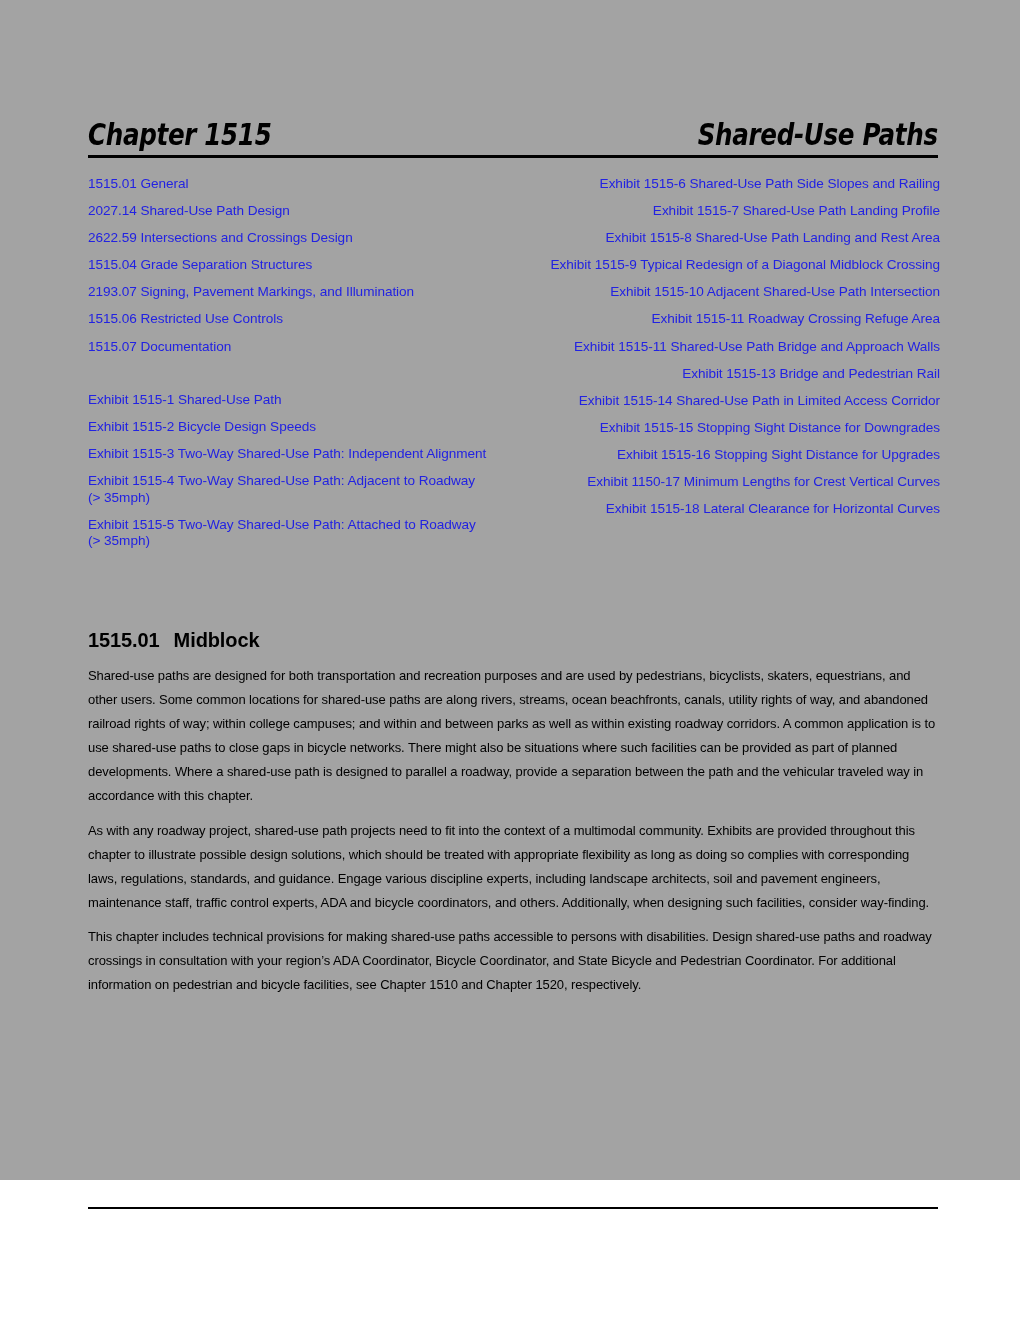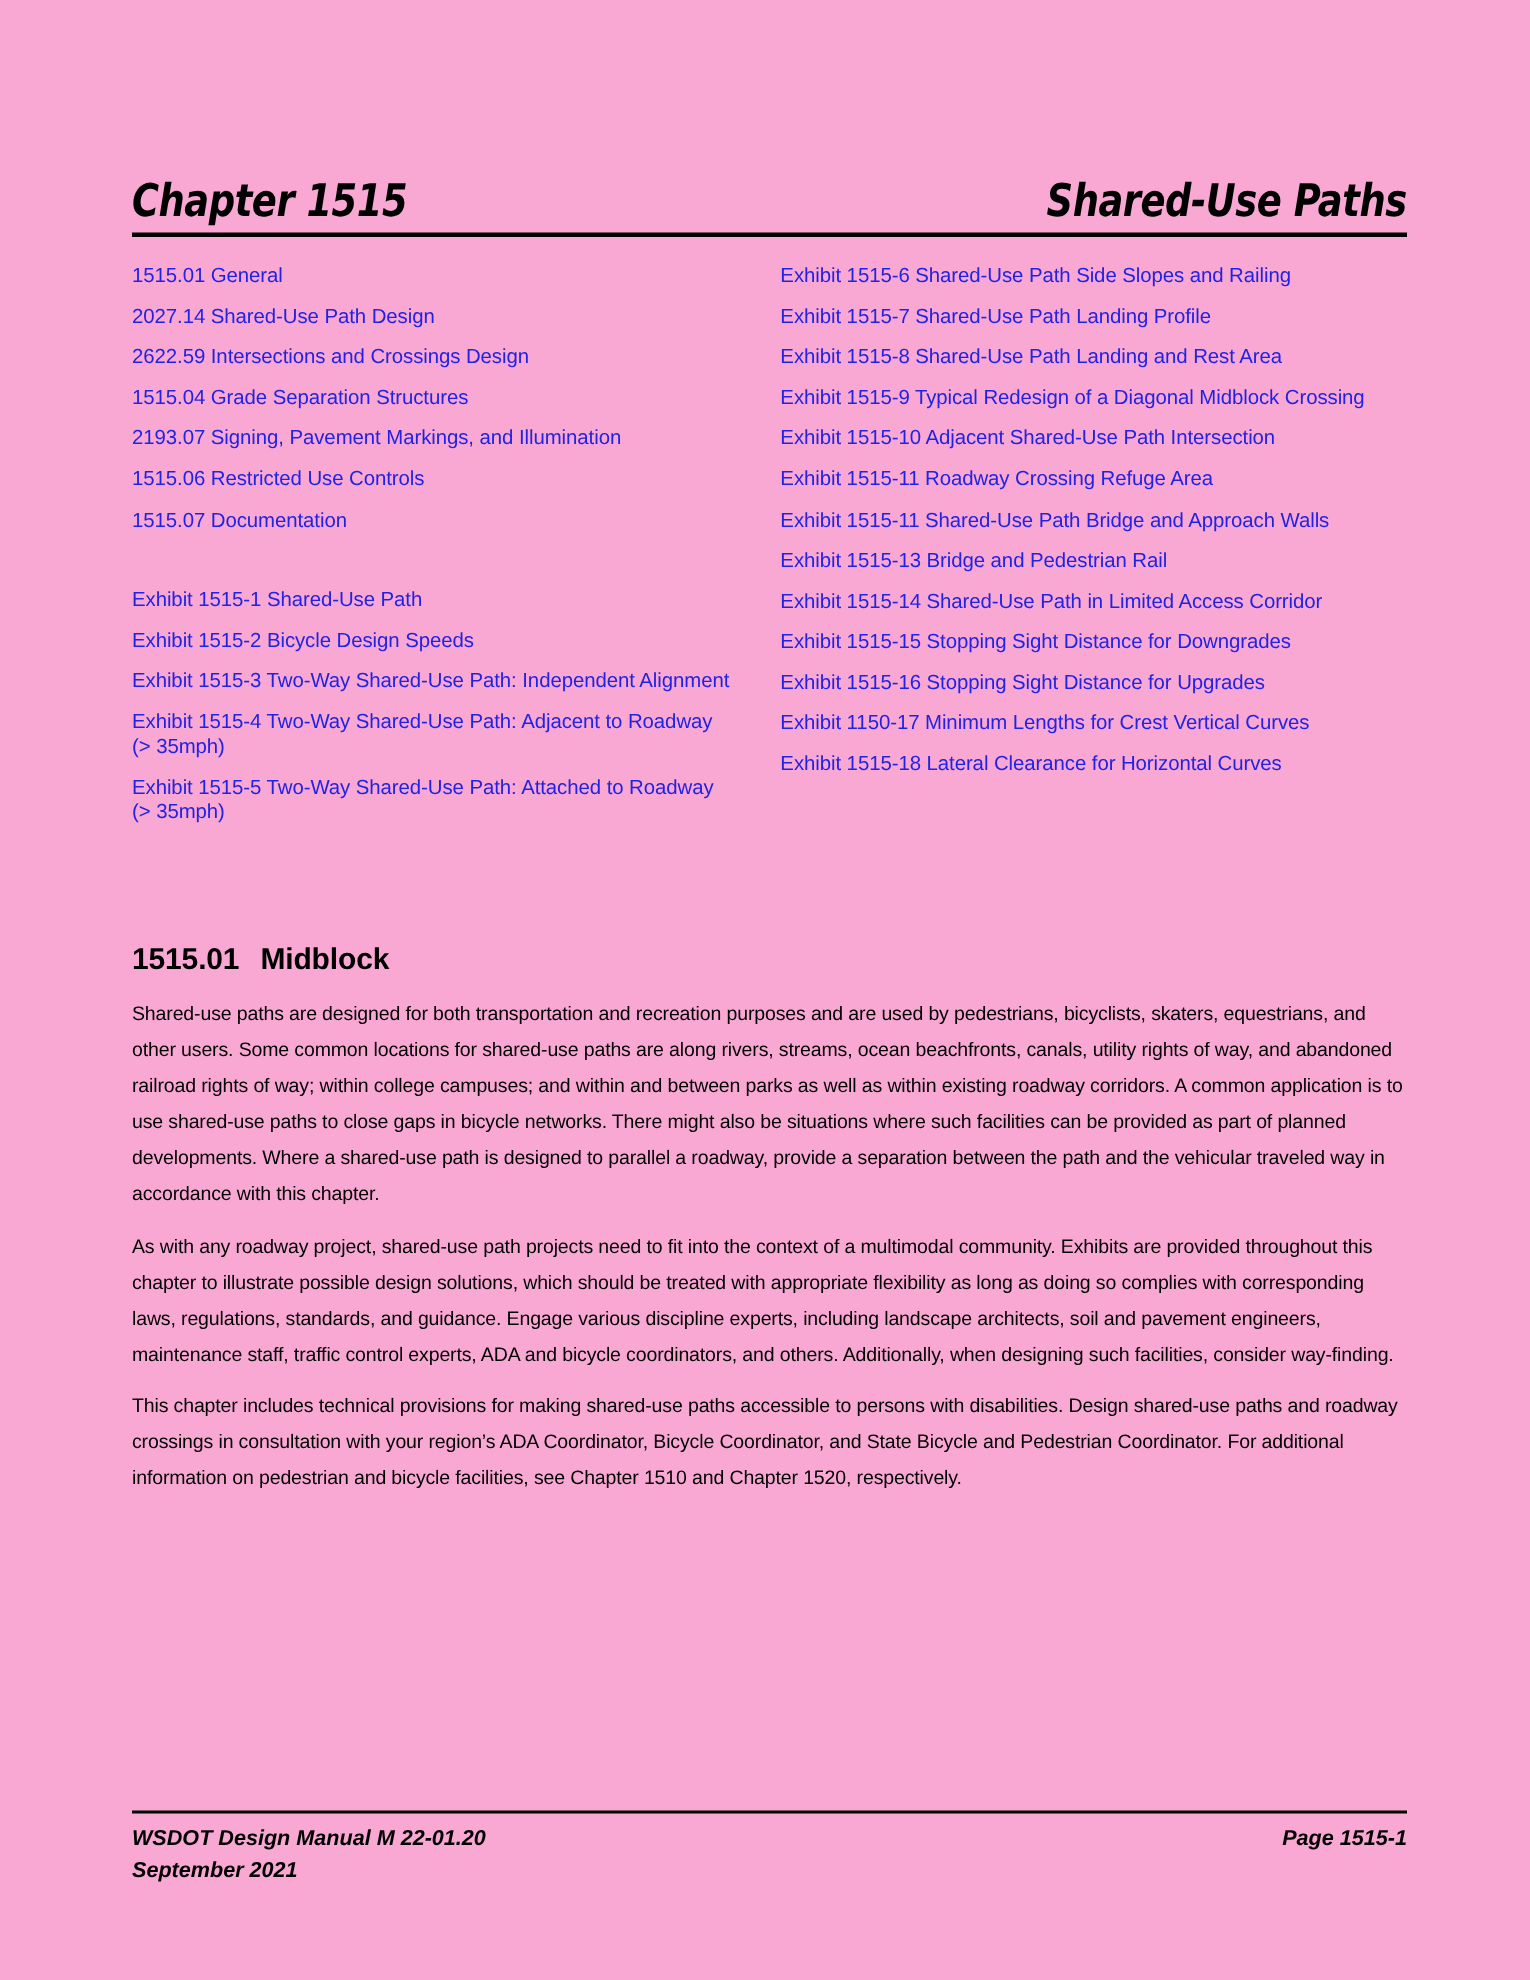--- a/index.html
+++ b/index.html
@@ -14,22 +14,22 @@
     font-family: "Liberation Sans", sans-serif;
     color: #000000;
     overflow: hidden;
   }
 
   .page {
     position: absolute;
     left: 0;
     top: 0;
     width: 1020px;
-    height: 1320px;
-    background: #f9a8d4;
+    height: 1180px;
+    background: #a3a3a3;
   }
 
   
   .chapter-header {
     position: absolute;
     left: 88px;
     top: 118px;
     width: 850px;
     display: flex;
     justify-content: space-between;
@@ -63,21 +63,21 @@
     position: absolute;
     left: 88px;
     top: 176px;
     width: 852px;
     display: flex;
     gap: 32px;
   }
   .toc-col {
     width: 410px;
   }
-  .toc-col.right { width: 430px; }
+  .toc-col.right { width: 430px; text-align: right; }
 
   .toc-entry {
     font-family: "Liberation Sans", sans-serif;
     font-size: 13.6px;
     line-height: 16.6px;
     color: #2222E2;
     margin: 0 0 10.5px 0;
     text-decoration: none;
     display: block;
     letter-spacing: -0.05px;
@@ -204,21 +204,14 @@
     <span class="num">1515.01</span><span>Midblock</span>
   </div>
 
   <div class="body-block">
     <p class="body-para">Shared-use paths are designed for both transportation and recreation purposes and are used by pedestrians, bicyclists, skaters, equestrians, and other users. Some common locations for shared-use paths are along rivers, streams, ocean beachfronts, canals, utility rights of way, and abandoned railroad rights of way; within college campuses; and within and between parks as well as within existing roadway corridors. A common application is to use shared-use paths to close gaps in bicycle networks. There might also be situations where such facilities can be provided as part of planned developments. Where a shared-use path is designed to parallel a roadway, provide a separation between the path and the vehicular traveled way in accordance with this chapter.</p>
     <p class="body-para">As with any roadway project, shared-use path projects need to fit into the context of a multimodal community. Exhibits are provided throughout this chapter to illustrate possible design solutions, which should be treated with appropriate flexibility as long as doing so complies with corresponding laws, regulations, standards, and guidance. Engage various discipline experts, including landscape architects, soil and pavement engineers, maintenance staff, traffic control experts, ADA and bicycle coordinators, and others. Additionally, when designing such facilities, consider way-finding.</p>
     <p class="body-para">This chapter includes technical provisions for making shared-use paths accessible to persons with disabilities. Design shared-use paths and roadway crossings in consultation with your region’s ADA Coordinator, Bicycle Coordinator, and State Bicycle and Pedestrian Coordinator. For additional information on pedestrian and bicycle facilities, see Chapter 1510 and Chapter 1520, respectively.</p>
   </div>
 
   <div class="footer-rule"></div>
-  <div class="footer">
-    <div class="footer-row">
-      <div class="footer-text">WSDOT Design Manual M 22-01.20</div>
-      <div class="footer-text">Page 1515-1</div>
-    </div>
-    <div class="footer-date">September 2021</div>
-  </div>
 
 </div>
 
 </body></html>

